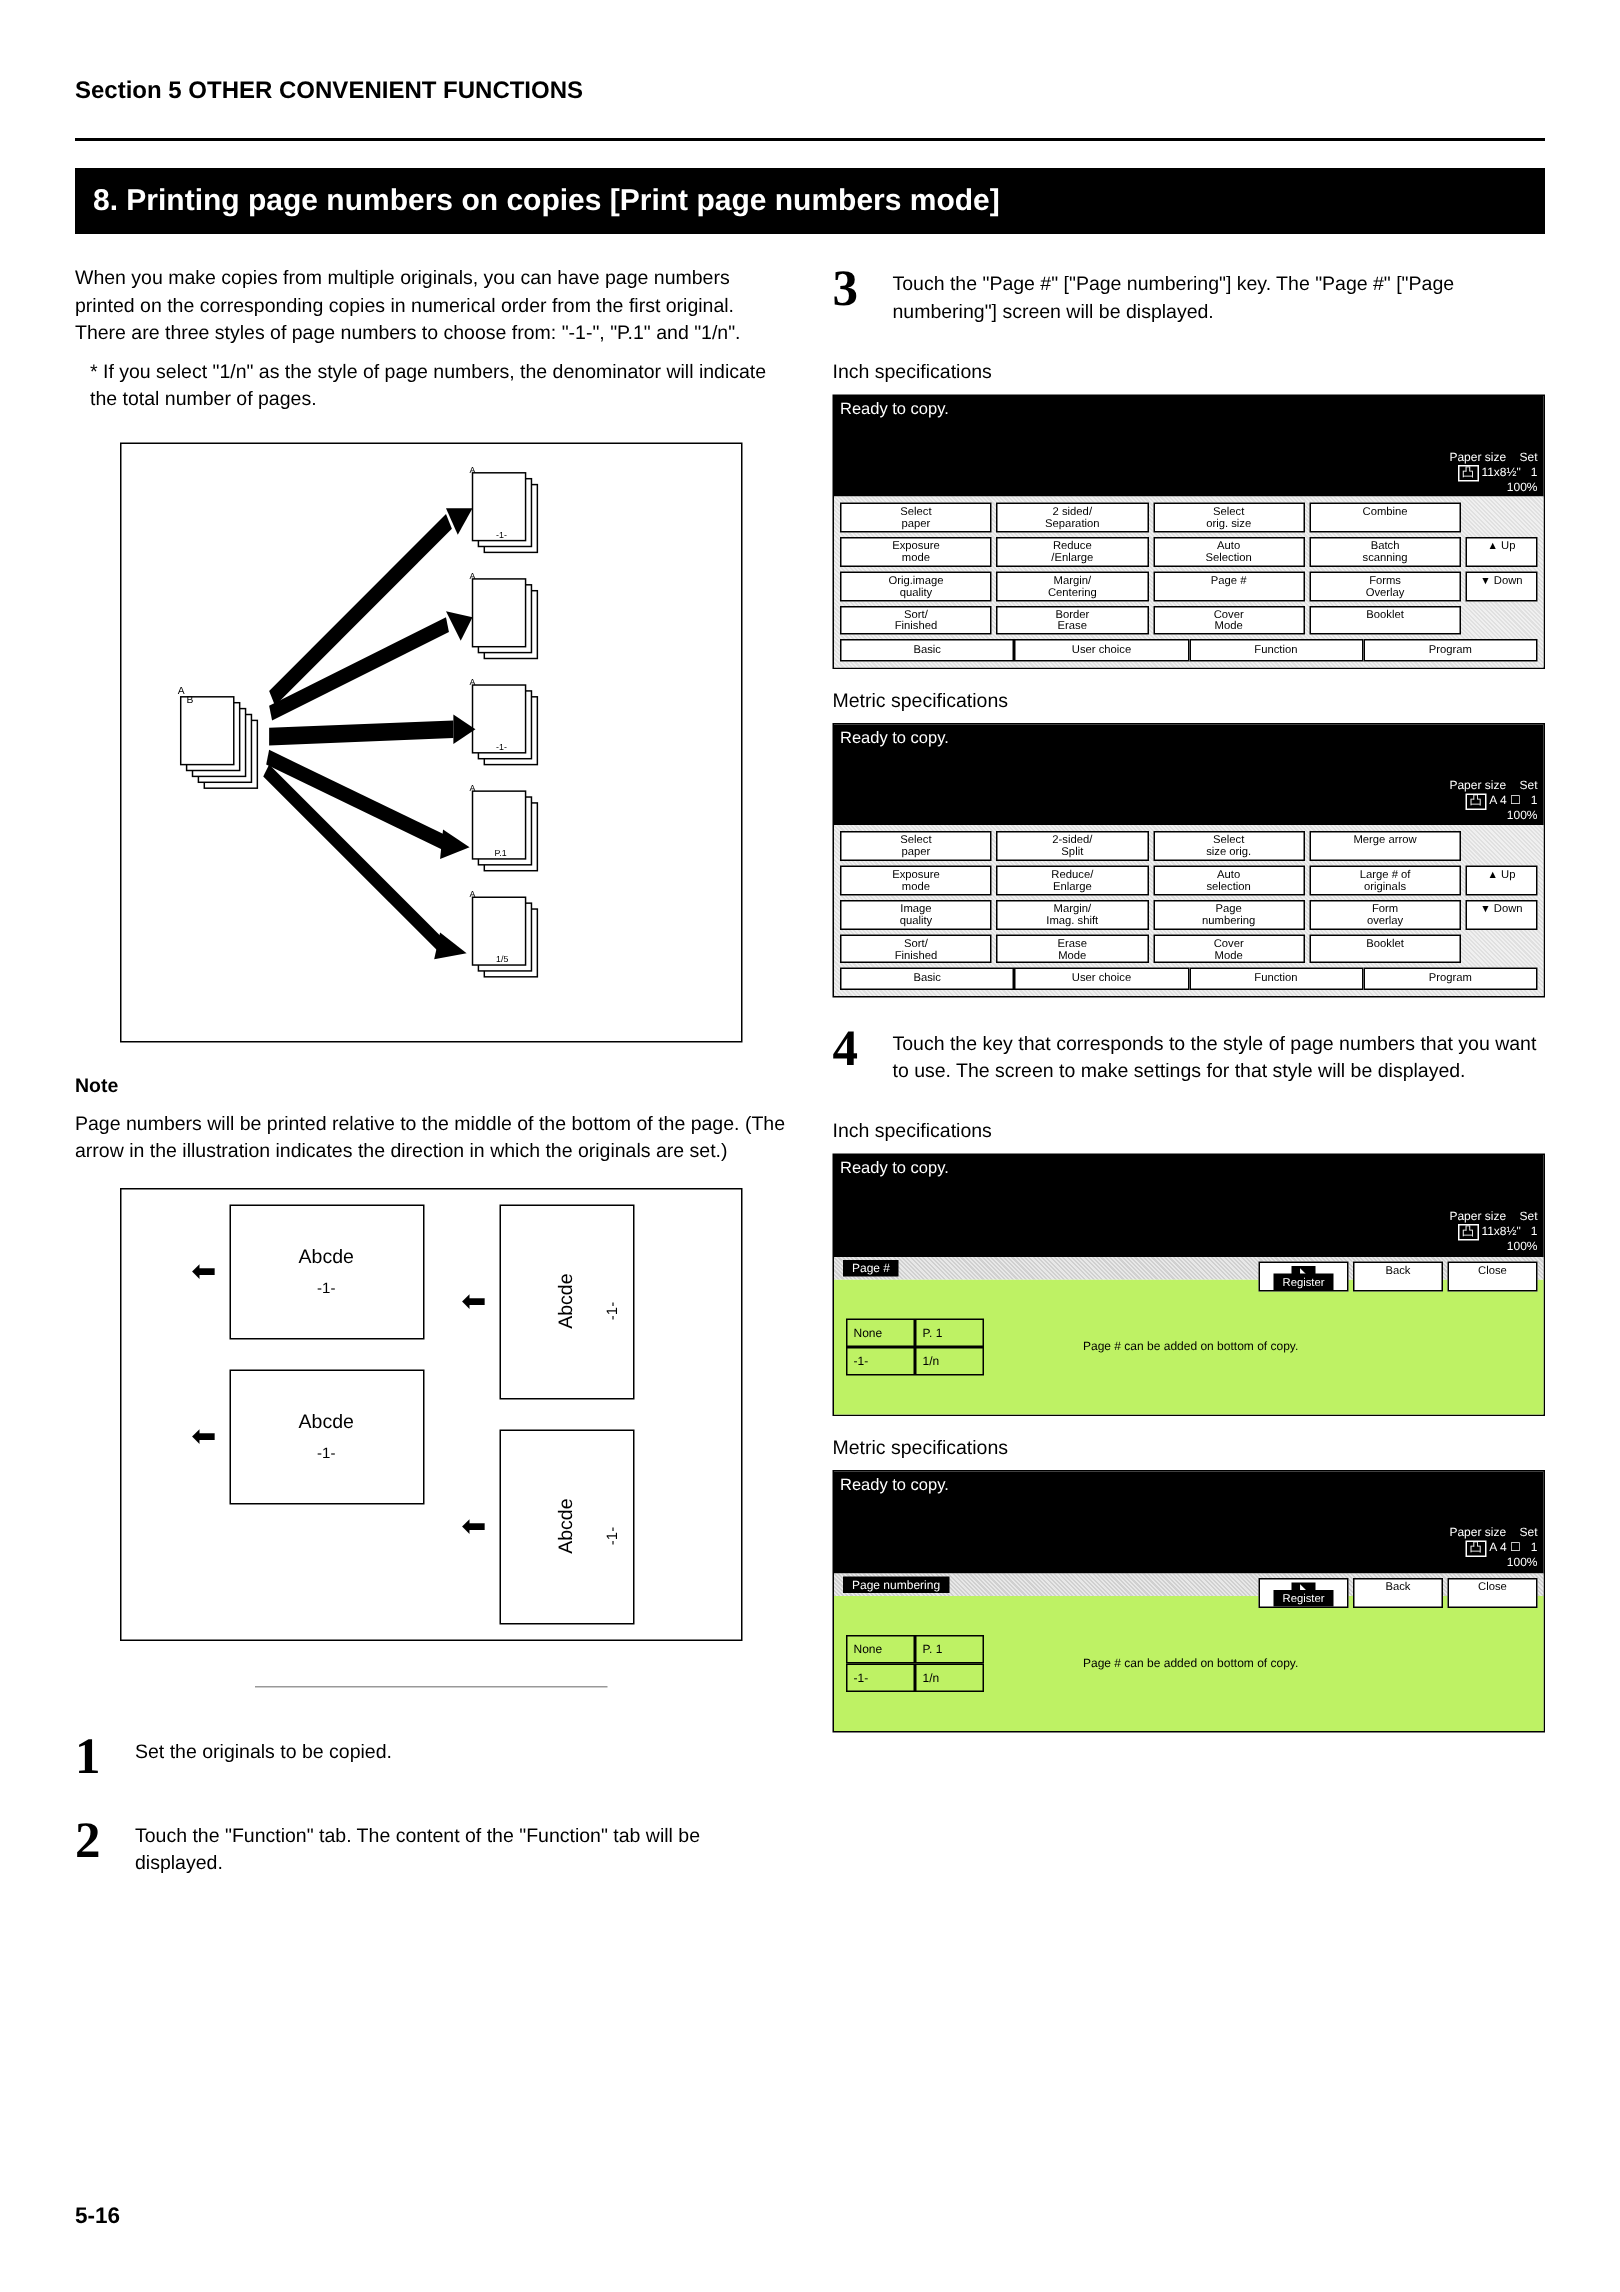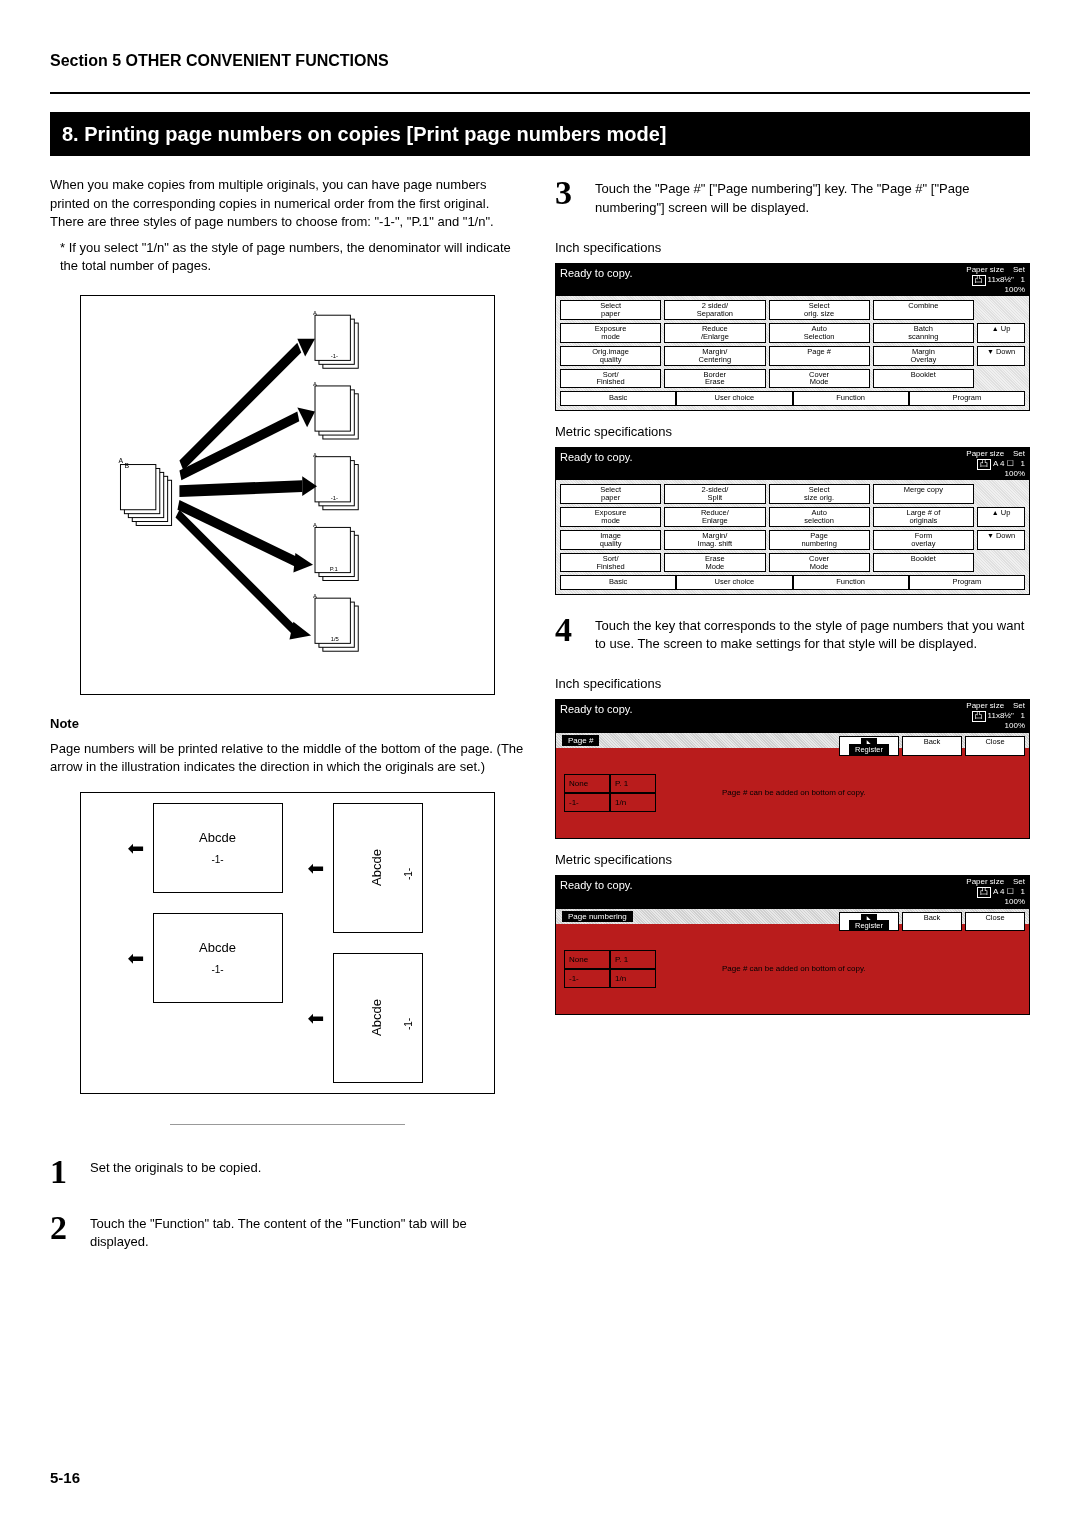--- a/index.html
+++ b/index.html
@@ -114,21 +114,21 @@
   }
   .screen-header {
     background: #000;
     color: #fff;
     display: flex;
     justify-content: space-between;
     align-items: flex-start;
     padding: 2px 4px;
     font-size: 11px;
   }
-  .screen-header .ps { font-size: 8px; text-align: right; line-height: 1.1; }
+  .screen-header .ps { font-size: 8px; text-align: right; line-height: 1.1; margin-top: 35px; }
   .screen-header .ps .big { display: inline-block; border: 1px solid #fff; padding: 0 2px; margin-right: 2px; font-size: 8px; }
   .screen-body {
     background: repeating-linear-gradient(45deg, #e0e0e0 0 1px, #f0f0f0 1px 2px);
     padding: 4px;
   }
   .btn-grid {
     display: flex;
     gap: 3px;
     margin-bottom: 3px;
   }
@@ -169,21 +169,21 @@
   .regbtn { flex: 0 0 60px; }
   .crumb {
     background: repeating-linear-gradient(45deg, #d0d0d0 0 1px, #e8e8e8 1px 2px);
     font-size: 8px;
     padding: 2px 6px;
     color: #000;
     position: relative;
   }
   .crumb span { background: #000; color: #fff; padding: 1px 6px; }
   .stylebody {
-    background: #b91c1c;
+    background: #bef264;
     padding: 14px 8px;
     display: flex;
     align-items: center;
     gap: 30px;
     min-height: 90px;
   }
   .stylegrid {
     display: grid;
     grid-template-columns: 46px 46px;
     gap: 0;
@@ -363,21 +363,21 @@
             <div class="btn">Batch
 scanning</div>
             <div class="btn narrow"><span class="tri">▲</span> Up</div>
           </div>
         <div class="btn-grid" id="inch-r3">
             <div class="btn">Orig.image
 quality</div>
             <div class="btn">Margin/
 Centering</div>
             <div class="btn">Page #</div>
-            <div class="btn">Margin
+            <div class="btn">Forms
 Overlay</div>
             <div class="btn narrow"><span class="tri">▼</span> Down</div>
           </div>
         <div class="btn-grid" id="inch-r4">
             <div class="btn">Sort/
 Finished</div>
             <div class="btn">Border
 Erase</div>
             <div class="btn">Cover
 Mode</div>
@@ -400,21 +400,21 @@
         <span class="ps"><span>Paper size</span>&nbsp;&nbsp;&nbsp;&nbsp;<span>Set</span><br><span class="big">凸</span><span>A 4</span> ☐&nbsp;&nbsp;&nbsp;<span>1</span><br><span>100%</span></span>
       </div>
       <div class="screen-body">
         <div class="btn-grid" id="metric-r1">
             <div class="btn">Select
 paper</div>
             <div class="btn">2-sided/
 Split</div>
             <div class="btn">Select
 size orig.</div>
-            <div class="btn">Merge copy</div>
+            <div class="btn">Merge arrow</div>
             <div style="flex: 0 0 48px;"></div>
           </div>
         <div class="btn-grid" id="metric-r2">
             <div class="btn">Exposure
 mode</div>
             <div class="btn">Reduce/
 Enlarge</div>
             <div class="btn">Auto
 selection</div>
             <div class="btn">Large # of

